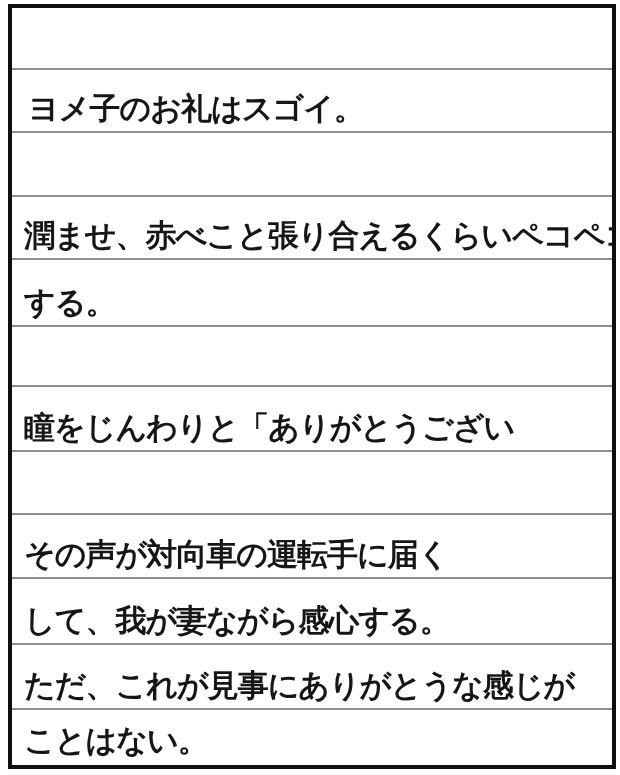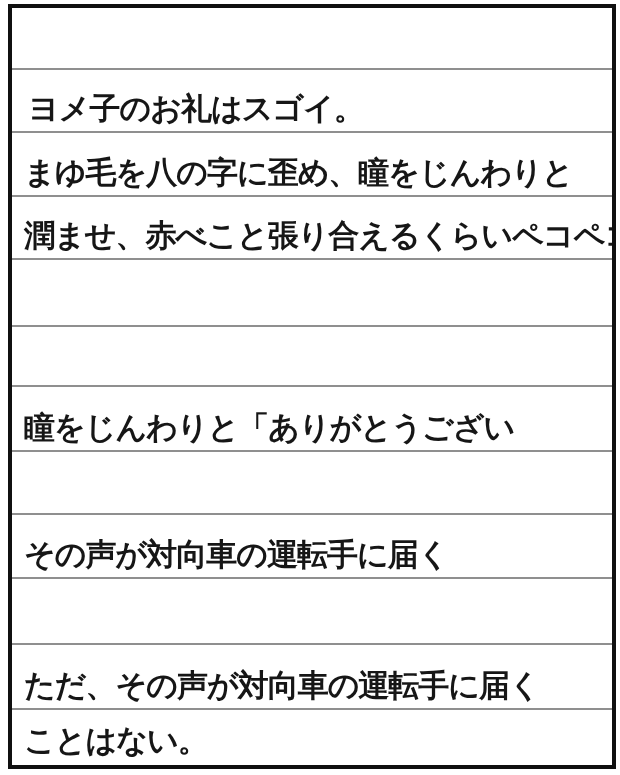--- a/index.html
+++ b/index.html
@@ -57,21 +57,22 @@
     <div class="rule" style="top:250px"></div>
     <div class="rule" style="top:317px"></div>
     <div class="rule" style="top:377px"></div>
     <div class="rule" style="top:442px"></div>
     <div class="rule" style="top:505px"></div>
     <div class="rule" style="top:569px"></div>
     <div class="rule" style="top:635px"></div>
     <div class="rule" style="top:700px"></div>
 
     <div class="hl" style="top:77px;left:16px">ヨメ子のお礼はスゴイ。</div>
-    <div class="hl" style="top:141px">まゆ毛を八の字に歪め、瞳をじんわりと</div>
     <div class="hl" style="top:204px">潤ませ、赤べこと張り合えるくらいペコペコ</div>
+    <div class="hl" style="top:271px">する。</div>
     <div class="hl" style="top:396px">瞳をじんわりと「ありがとうござい</div>
     <div class="hl" style="top:523px">その声が対向車の運転手に届く</div>
-    <div class="hl" style="top:654px">ただ、その声が対向車の運転手に届く</div>
+    <div class="hl" style="top:589px">して、我が妻ながら感心する。</div>
+    <div class="hl" style="top:654px">ただ、これが見事にありがとうな感じが</div>
     <div class="hl" style="top:709px">ことはない。</div>
 
   </div>
 </div>
 
 </body></html>

